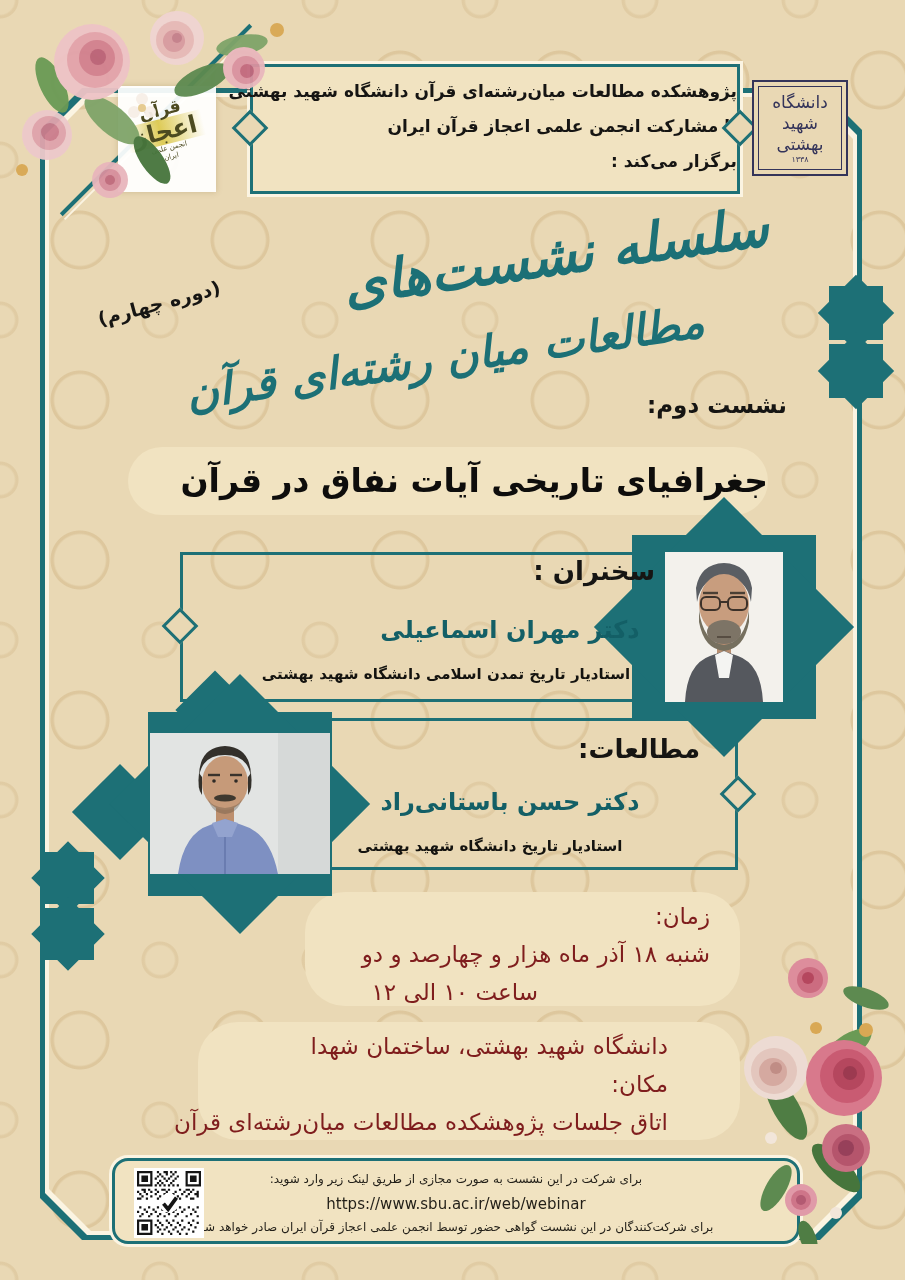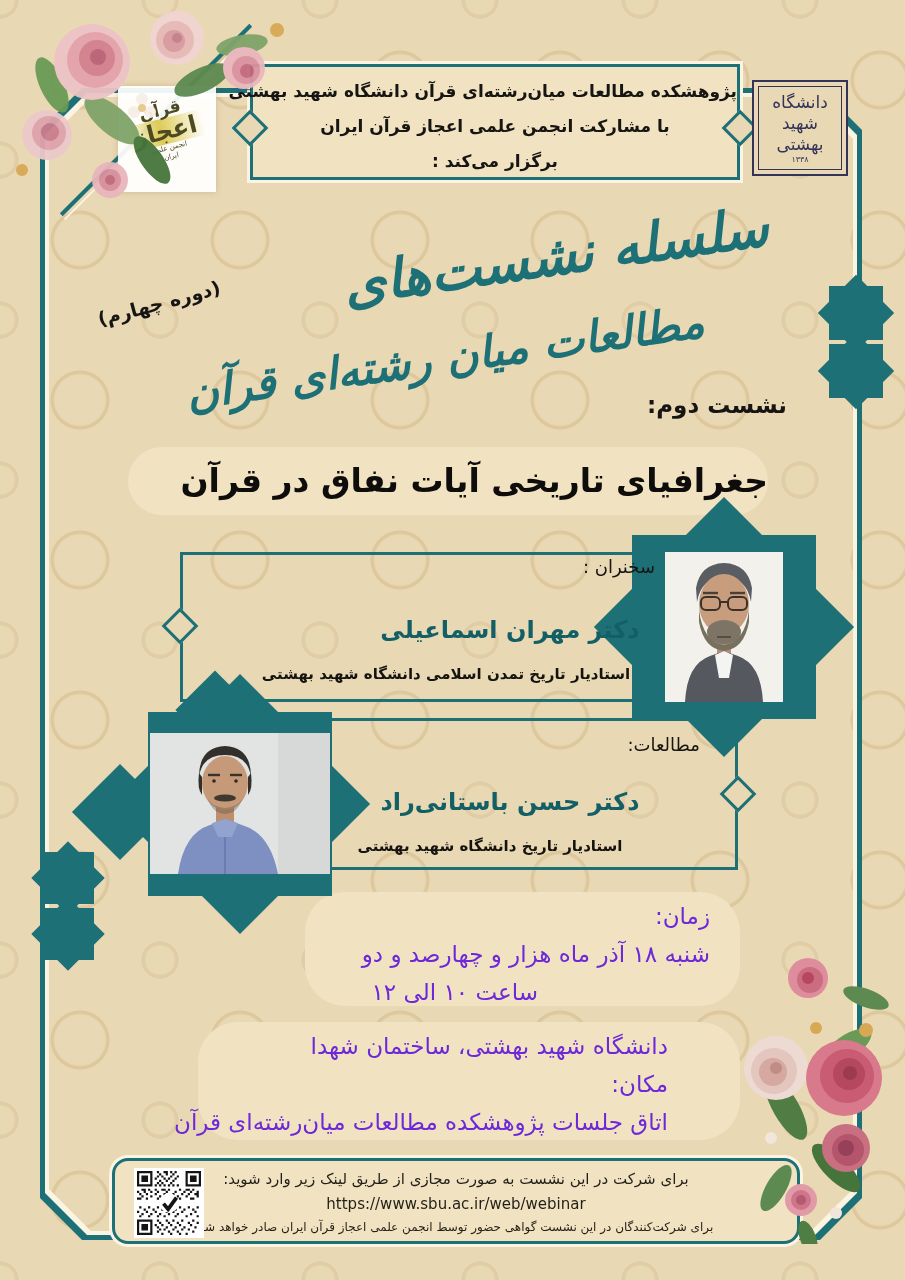--- a/index.html
+++ b/index.html
@@ -32,24 +32,24 @@
     background-position:-49px -97px,31px -17px;
   }
   
   .star8{background:var(--teal)}
   .star8::before{content:"";position:absolute;inset:0;background:inherit;transform:rotate(45deg)}
   
   .cusp{width:26px;height:26px;background:var(--cream);border:3px solid var(--teal);transform:rotate(45deg)}
   .diamond{background:var(--teal);transform:rotate(45deg)}
   
   .cartouche{
-    left:250px;top:64px;width:490px;height:116px;z-index:6;
+    left:250px;top:64px;width:490px;height:130px;z-index:6;
     background:var(--band);border:3px solid var(--teal);
     box-shadow:0 0 0 3px var(--white-line);
-    text-align:center;padding-top:7px;
+    text-align:right;padding-top:7px;
   }
   .cartouche .l{font-size:17px;font-weight:700;color:var(--ink);line-height:35px;white-space:nowrap}
   
   .sbu{left:752px;top:80px;width:96px;height:96px;z-index:6;background:var(--cream);border:2px solid var(--navy);padding:4px}
   .sbu-in{width:100%;height:100%;border:1px solid var(--navy);text-align:center;color:var(--navy);padding-top:5px}
   .sbu-in .w{font-weight:400;font-size:17px;line-height:21px;letter-spacing:-1px}
   .sbu-in .y{font-size:8px;line-height:10px}
   
   .assoc{left:118px;top:86px;width:98px;height:106px;z-index:7;background:rgba(255,255,255,.93);box-shadow:0 0 6px rgba(120,90,40,.25)}
   .assoc-in{position:absolute;inset:0;transform:rotate(-14deg);text-align:center;color:#4c4a20;padding-top:14px}
@@ -65,39 +65,39 @@
   .callig2{left:160px;top:332px;width:570px;font-size:44px;text-align:center}
   .edition{left:96px;top:292px;z-index:6;font-size:19px;font-weight:700;color:var(--ink);transform:rotate(-15deg);white-space:nowrap}
   .session{right:118px;top:392px;z-index:6;font-size:23px;font-weight:800;color:var(--ink);white-space:nowrap}
   
   .topic-band{left:128px;top:447px;width:640px;height:68px;background:var(--band);border-radius:34px;z-index:5}
   .topic-band .t{line-height:68px;text-align:right;font-size:33px;font-weight:800;color:#0e0d0c;white-space:nowrap}
   
   .banner{border:3px solid var(--teal);z-index:5;background:transparent}
   .sp-box{left:180px;top:552px;width:628px;height:150px}
   .ho-box{left:268px;top:718px;width:470px;height:152px}
-  .label{z-index:8;font-size:18px;font-weight:400;color:var(--ink);white-space:nowrap}
+  .label{z-index:8;font-size:26px;font-weight:700;color:var(--ink);white-space:nowrap}
   .pname{z-index:8;font-size:24px;font-weight:800;color:#135f66;text-align:center;white-space:nowrap}
   .paff{z-index:8;font-size:15px;font-weight:700;color:#14130f;text-align:center;white-space:nowrap}
   .photo-star{z-index:6}
   .photo{z-index:7;overflow:hidden}
   .photo svg{display:block;width:100%;height:100%}
   
-  .info-band{background:var(--band);border-radius:40px;z-index:5;color:#6d28d9;font-size:23px;line-height:38px;text-align:right}
+  .info-band{background:var(--band);border-radius:40px;z-index:5;color:#7f1d1d;font-size:23px;line-height:38px;text-align:right}
   .time-band{left:305px;top:892px;width:435px;height:114px;padding:5px 30px 0 0}
   .time-band .indent{padding-left:0;padding-right:172px}
   .loc-band{left:198px;top:1022px;width:542px;height:118px;padding:5px 72px 0 0}
   .info-band div{white-space:nowrap}
   
   .footer{
     left:112px;top:1158px;width:688px;height:86px;z-index:6;border-radius:16px;
     background:var(--band);border:3px solid var(--teal);box-shadow:0 0 0 3px var(--white-line);
     text-align:center;color:#221f18;padding-top:6px;
   }
-  .footer .f1{font-size:15px;line-height:25px;white-space:nowrap}
+  .footer .f1{font-size:12px;line-height:25px;white-space:nowrap}
   .footer .f2{font-size:15px;line-height:24px;direction:ltr;font-family:"DejaVu Sans",sans-serif}
   .footer .f3{font-size:12px;line-height:22px;white-space:nowrap}
   .qr{left:134px;top:1168px;width:70px;height:70px;background:#fff;z-index:7;padding:3px}
   .qr svg{display:block;width:100%;height:100%}
   .flowers{z-index:9;pointer-events:none}
 </style>
 </head>
 <body>
 
 <div class="poster">

